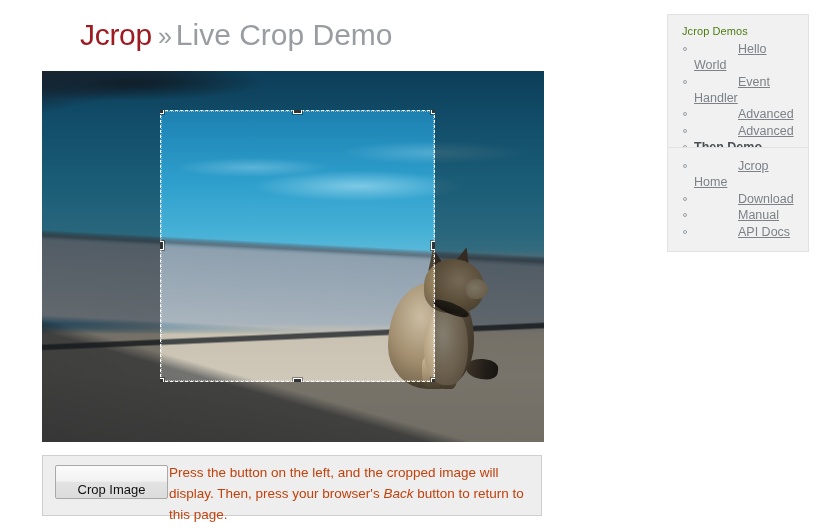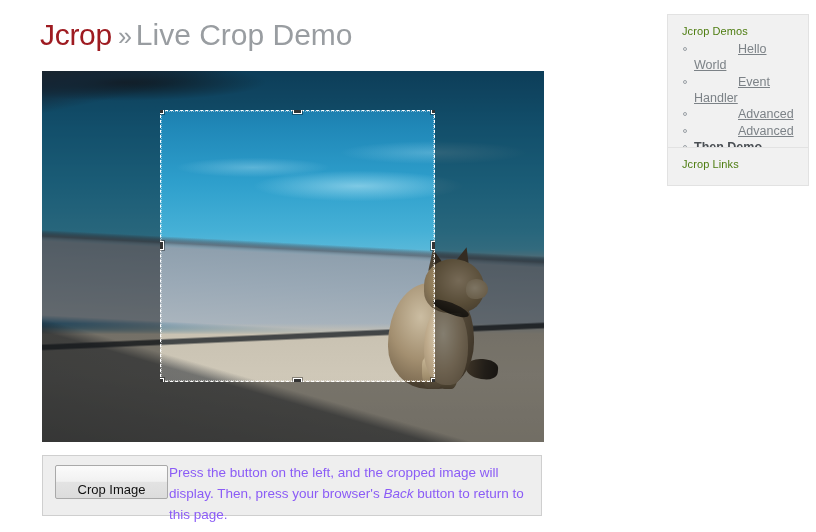--- a/index.html
+++ b/index.html
@@ -25,20 +25,21 @@
     left: 40px;
     top: 14px;
     font-size: 30px;
     line-height: 42px;
     white-space: nowrap;
   }
   .brand {
     color: #9e1b21;
     font-weight: normal;
     letter-spacing: -0.3px;
+    margin-left: 40px;
   }
   .sep, .subtitle {
     color: #999da1;
     font-weight: normal;
     margin-top: 28px;
   }
   .sep { margin: 0 4px 0 6px; font-size: 25px; }
 
   
   #crop-stage {
@@ -216,21 +217,21 @@
     padding: 16px;
     cursor: pointer;
   }
   #crop-help {
     position: absolute;
     left: 126px;
     top: 6px;
     width: 362px;
     font-size: 13.5px;
     line-height: 21px;
-    color: #8b5cf6;
+    color: #c2410c;
   }
   #crop-help i { font-style: italic; }
 
   
   .side-panel {
     position: absolute;
     left: 667px;
     width: 142px;
     background: #f1f1f1;
     border: 1px solid #e2e2e2;
@@ -345,16 +346,21 @@
     <ul class="side-list">
       <li><a href="#">Hello World</a></li>
       <li><a href="#">Event Handler</a></li>
       <li><a href="#">Advanced</a></li>
       <li><a href="#">Advanced</a></li>
       <li><span class="current">Then Demo</span></li>
     </ul>
   </div>
 
   <div class="side-panel" id="panel-links">
-    <div class="side-title">Jcrop Links</div>
+    <ul class="side-list">
+      <li><a href="#">Jcrop Home</a></li>
+      <li><a href="#">Download</a></li>
+      <li><a href="#">Manual</a></li>
+      <li><a href="#">API Docs</a></li>
+    </ul>
   </div>
 
 </div>
 
 </body></html>

